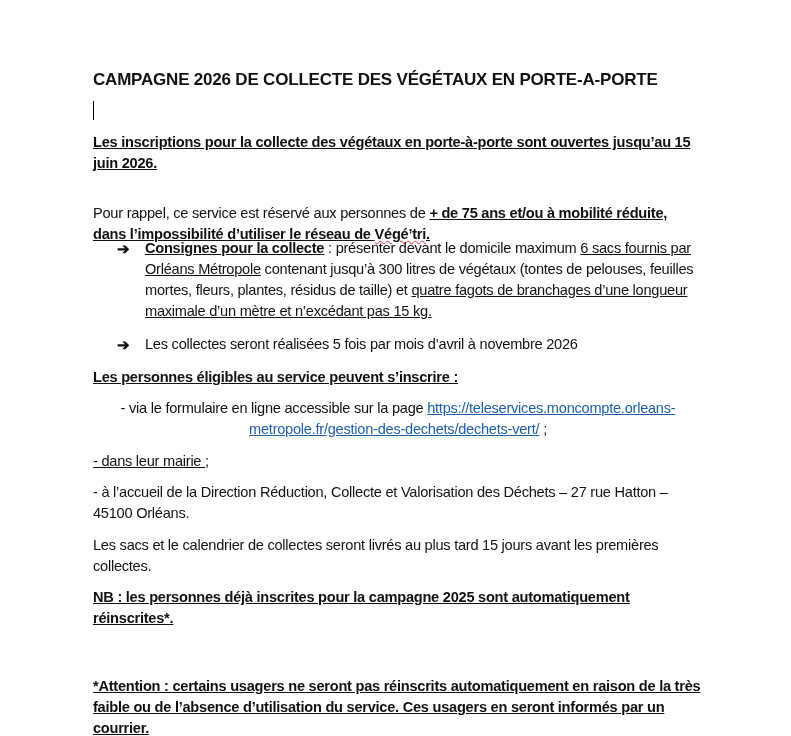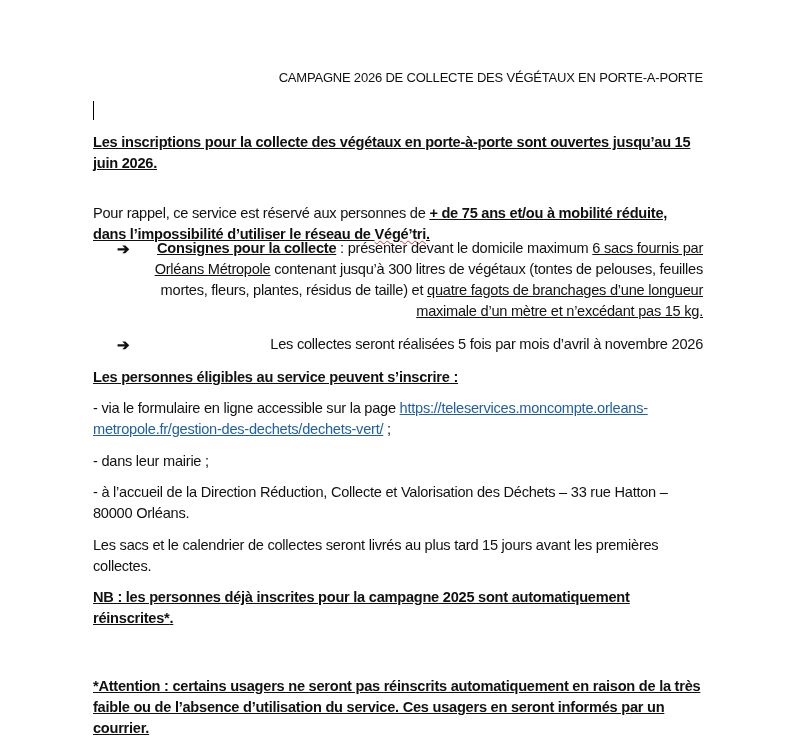--- a/index.html
+++ b/index.html
@@ -1,29 +1,29 @@
 <!DOCTYPE html>
 <html><head>
 <meta charset="utf-8">
 <style>
   html, body { margin: 0; padding: 0; background: #ffffff; }
   body { width: 791px; height: 736px; position: relative; overflow: hidden;
          font-family: "Liberation Sans", sans-serif; color: #111; }
   .page { position: absolute; left: 93px; top: 0; width: 610px; }
-  .title { position: absolute; left: 0; top: 70px; width: 610px; text-align: right;
-           font-weight: normal; font-size: 13px; letter-spacing: -0.2px; }
+  .title { position: absolute; left: 0; top: 70px; width: 610px; text-align: left;
+           font-weight: bold; font-size: 17px; letter-spacing: -0.2px; }
   .cursor { position: absolute; left: 0; top: 101px; width: 1px; height: 19px; background: #000; }
   .p { position: absolute; left: 0; width: 610px; font-size: 14.6px; line-height: 21px; letter-spacing: -0.25px; }
   .b { font-weight: bold; text-decoration: underline; }
   .u { text-decoration: underline; }
   .link { color: #1f5fa8; text-decoration: underline; }
   .squiggle { text-decoration: underline wavy #d33; text-decoration-thickness: 1px; }
   .bullet { position: absolute; left: 24px; width: 586px; font-size: 14.6px; line-height: 21px; letter-spacing: -0.25px; }
   .arrow { position: absolute; left: 0; top: 0; font-weight: bold; font-size: 15px; }
-  .btext { margin-left: 16px; text-align: right; }
+  .btext { margin-left: 28px; }
 </style>
 </head>
 <body>
 
 <div class="page">
   <div class="title">CAMPAGNE 2026 DE COLLECTE DES VÉGÉTAUX EN PORTE-A-PORTE</div>
   <div class="cursor"></div>
 
   <div class="p b" style="top:132px;">Les inscriptions pour la collecte des végétaux en porte-à-porte sont ouvertes jusqu’au 15 juin 2026.</div>
 
@@ -38,27 +38,27 @@
     </div>
   </div>
 
   <div class="bullet" style="top:334px;">
     <span class="arrow">➔</span>
     <div class="btext">Les collectes seront réalisées 5 fois par mois d’avril à novembre 2026</div>
   </div>
 
   <div class="p b u" style="top:367px;">Les personnes éligibles au service peuvent s’inscrire :</div>
 
-  <div class="p" style="top:398px;">
+  <div class="p" style="top:398px;text-align:center;">
     <span>- via le formulaire en ligne accessible sur la page </span><a class="link">https://teleservices.moncompte.orleans-metropole.fr/gestion-des-dechets/dechets-vert/</a><span> ;</span>
   </div>
 
-  <div class="p" style="top:451px;">- dans leur mairie ;</div>
+  <div class="p" style="top:451px;text-decoration:underline;">- dans leur mairie ;</div>
 
-  <div class="p" style="top:482px;">- à l’accueil de la Direction Réduction, Collecte et Valorisation des Déchets – 33 rue Hatton – 80000 Orléans.</div>
+  <div class="p" style="top:482px;">- à l’accueil de la Direction Réduction, Collecte et Valorisation des Déchets – 27 rue Hatton – 45100 Orléans.</div>
 
   <div class="p" style="top:535px;">Les sacs et le calendrier de collectes seront livrés au plus tard 15 jours avant les premières collectes.</div>
 
   <div class="p b" style="top:587px;">
     <span class="u">NB : les personnes déjà inscrites pour la campagne 2025 sont automatiquement réinscrites*</span><span>.</span>
   </div>
 
   <div class="p b" style="top:676px;">*Attention : certains usagers ne seront pas réinscrits automatiquement en raison de la très faible ou de l’absence d’utilisation du service. Ces usagers en seront informés par un courrier.</div>
 </div>
 

